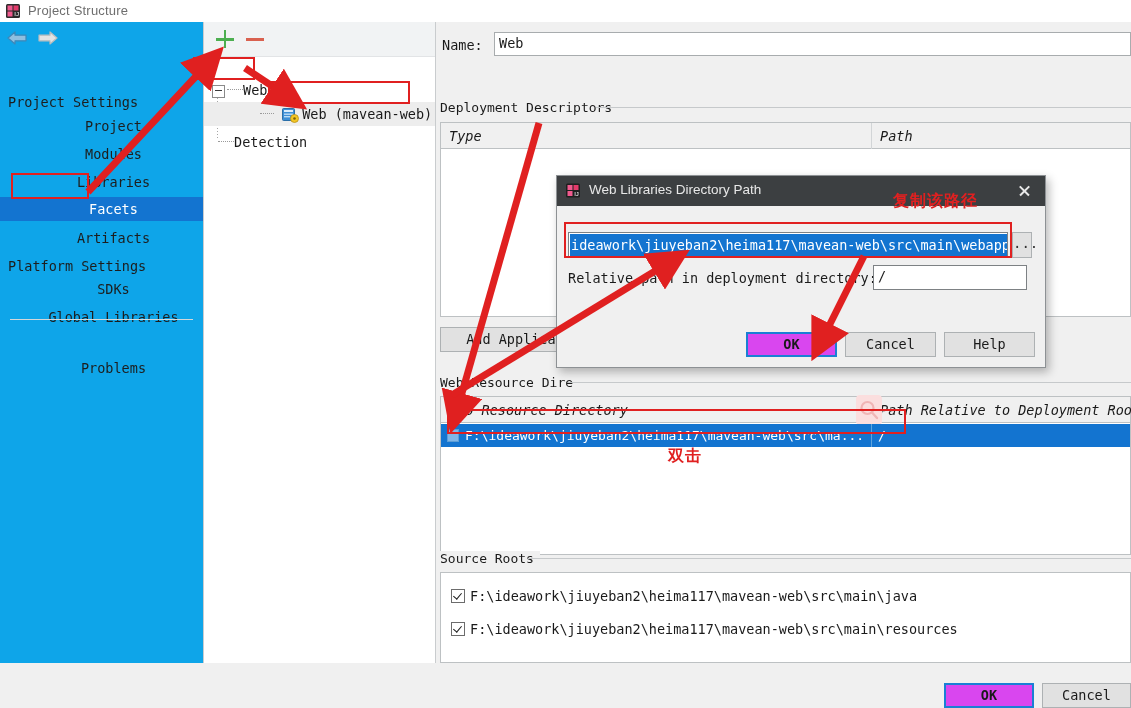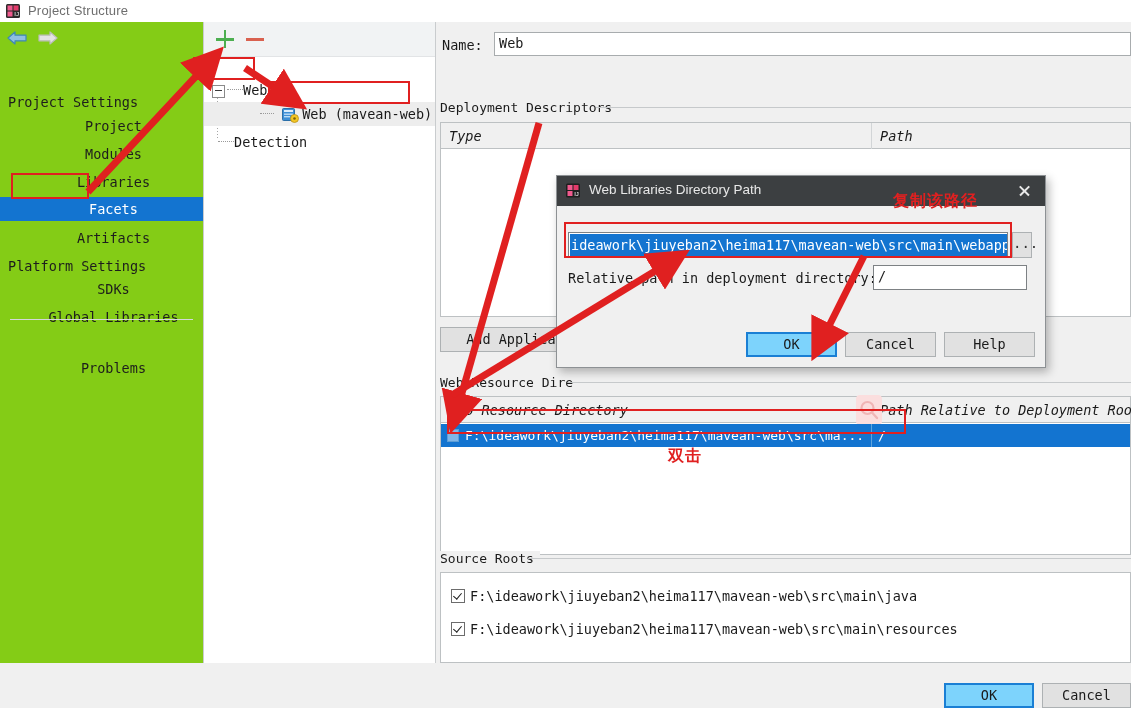--- a/index.html
+++ b/index.html
@@ -12,21 +12,21 @@
   }
   .abs{position:absolute;}
 
   
   #titlebar{left:0;top:0;width:1131px;height:22px;background:#ffffff;}
   #titlebar .tb-icon{position:absolute;left:6px;top:4px;width:14px;height:14px;}
   #titlebar .tb-text{position:absolute;left:28px;top:3px;font-family:"Liberation Sans",sans-serif;
      font-size:13px;color:#6e6e6e;letter-spacing:.2px;}
 
   
-  #sidebar{left:0;top:22px;width:203px;height:641px;background:#84cc16;border-right:1px solid #c9ccce;}
+  #sidebar{left:0;top:22px;width:203px;height:641px;background:#0ea5e9;border-right:1px solid #c9ccce;}
   #navbar{position:absolute;left:0;top:0;width:203px;height:34px;}
   .navarrow{position:absolute;top:6px;width:26px;height:22px;cursor:pointer;}
   .navarrow svg{display:block;}
   #nav-back{left:6px;}
   #nav-fwd{left:35px;}
 
   .side-group{position:absolute;left:0;font-family:"DejaVu Sans Mono","Liberation Mono",monospace;
     font-size:13.5px;color:#1d1d1d;height:24px;line-height:24px;padding-left:8px;width:195px;}
   .side-item{position:absolute;left:0;width:203px;height:24px;line-height:24px;
     padding-left:24px;box-sizing:border-box;font-size:13.5px;color:#1d1d1d;cursor:pointer;text-align:center;}
@@ -71,21 +71,21 @@
   .tablebox{position:absolute;background:#ffffff;border:1px solid #bdc1c3;box-sizing:border-box;}
   .thead{position:absolute;left:0;top:0;height:26px;width:100%;background:#f0f0f0;
      border-bottom:1px solid #bdc1c3;box-sizing:border-box;font-style:italic;}
   .th{position:absolute;top:0;height:26px;line-height:26px;font-size:13.5px;color:#1a1a1a;
      padding-left:8px;box-sizing:border-box;white-space:nowrap;}
   .thsep{position:absolute;top:0;width:1px;height:26px;background:#d2d5d7;}
 
   .btn{position:absolute;background:#e1e1e1;border:1px solid #adb1b3;box-sizing:border-box;
     font-family:"DejaVu Sans Mono","Liberation Mono",monospace;font-size:13.5px;color:#1a1a1a;
     text-align:center;cursor:pointer;}
-  .btn.focus{background:#7dd3fc;border:2px solid #1a7fd4;}
+  .btn.focus{background:#d946ef;border:2px solid #1a7fd4;font-weight:bold;}
 
   .srcrow{position:absolute;left:10px;font-size:13.5px;color:#1a1a1a;white-space:nowrap;}
   .cbx{display:inline-block;width:12px;height:12px;border:1px solid #6c6c6c;background:#fff;
     position:relative;vertical-align:middle;margin-right:5px;top:-1px;}
   .cbx:after{content:"";position:absolute;left:3px;top:1px;width:4px;height:7px;
     border:solid #1a1a1a;border-width:0 1.6px 1.6px 0;transform:rotate(40deg);}
 
   
   #dialog{left:556px;top:175px;width:490px;height:193px;background:#f0f0f0;
      border:1px solid #8d9194;box-shadow:3px 4px 9px rgba(0,0,0,.28);box-sizing:border-box;}

